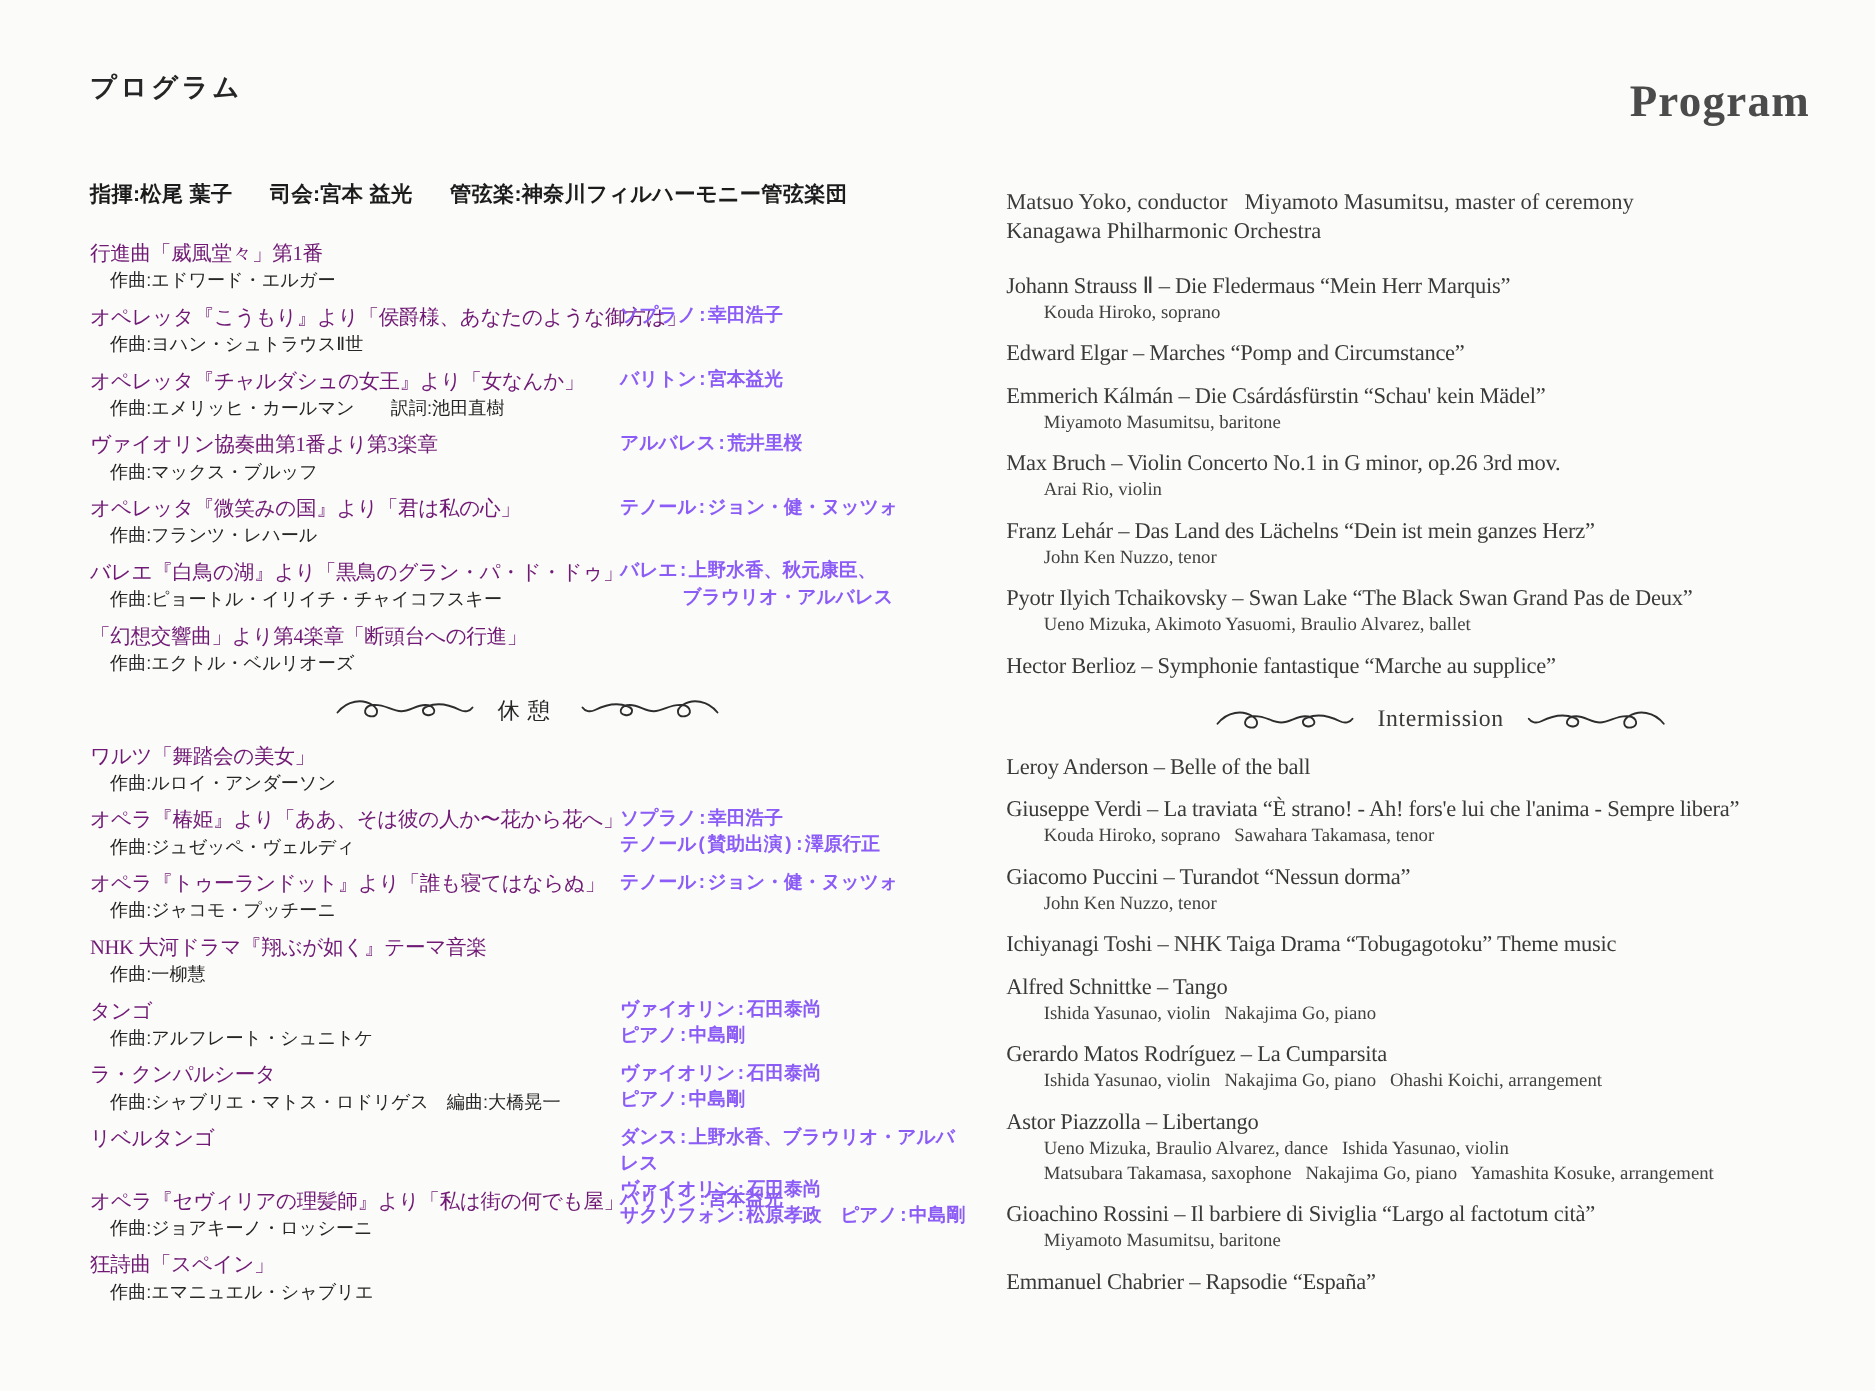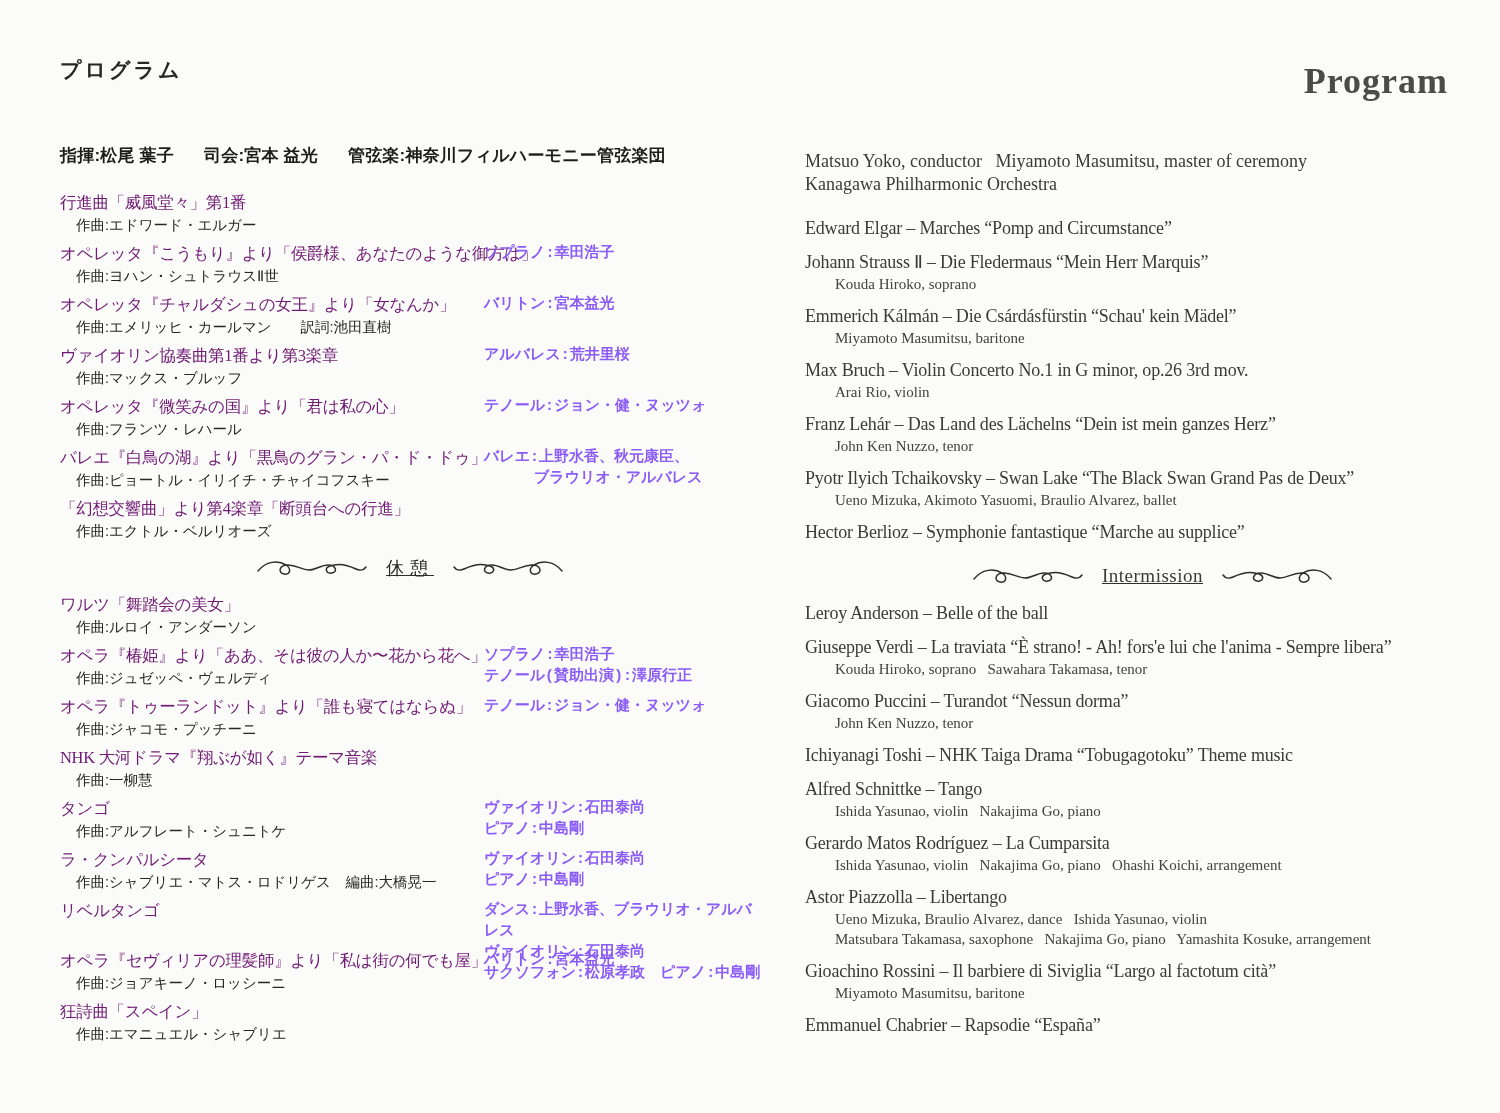--- a/index.html
+++ b/index.html
@@ -6,21 +6,21 @@
   html,body { width:1500px; height:1113px; }
   body { background:#efefed; }
   .page {
     position:relative; width:1500px; height:1113px;
     background:#fbfbf9; overflow:hidden;
     font-family:"Liberation Serif", serif; color:#2e2e2e;
   }
   [data-bind] { white-space:pre-wrap; }
 
   
-  .col-left { position:absolute; left:60px; top:56px; width:700px; }
+  .col-left { position:absolute; left:72px; top:56px; width:700px; }
   .jp-title { font-size:21px; font-weight:600; letter-spacing:3px; color:#262626; }
   .jp-credits {
     margin-top:60px;
     font-family:"Liberation Sans", sans-serif;
     font-size:17px; font-weight:600; color:#1c1c1c; letter-spacing:0.2px;
   }
   .jp-credits span { margin-right:30px; }
   .jp-list { margin-top:24px; }
   .jp-item { position:relative; margin-bottom:7px; }
   .jp-item.extra-gap { margin-top:27px; }
@@ -31,22 +31,22 @@
   }
   .jp-item-credit {
     position:absolute; left:424px; top:1px; width:280px;
     font-family:Liberation Mono, monospace;
     font-size:15px; line-height:21px; font-weight:600; color:#8b5cf6;
   }
   .jp-item-credit .indent50 { padding-left:50px; }
 
   
   .divider-row {
-    display:flex; align-items:center; justify-content:center;
-    gap:18px; margin:15px 0 13px 0;text-decoration:underline;
+    display:flex; align-items:flex-start; justify-content:center;
+    gap:18px; margin:15px 0 13px 0;
   }
   .divider-row .label-ja {
     font-size:18px; letter-spacing:6px; color:#262626;
   }
   .divider-row .label-en {
     font-size:19px; letter-spacing:0.5px; color:#3a3a3a;
   }
   .flourish { display:block; }
   .flip { transform:scaleX(-1); }
 
@@ -217,26 +217,26 @@
     <div class="en-title" data-bind="page.title_en">Program</div>
 
     <div class="en-header">
       <div data-bind="right.header_line1">Matsuo Yoko, conductor   Miyamoto Masumitsu, master of ceremony</div>
       <div data-bind="right.header_line2">Kanagawa Philharmonic Orchestra</div>
     </div>
 
     <div class="en-list">
 
       <div class="r-item">
-        <div class="r-title" data-bind="right.part1.0.title">Edward Elgar – Marches “Pomp and Circumstance”</div>
-      </div>
-
-      <div class="r-item">
         <div class="r-title" data-bind="right.part1.1.title">Johann Strauss Ⅱ – Die Fledermaus “Mein Herr Marquis”</div>
         <div class="r-sub" data-bind="right.part1.1.subs.0">Kouda Hiroko, soprano</div>
+      </div>
+
+      <div class="r-item">
+        <div class="r-title" data-bind="right.part1.0.title">Edward Elgar – Marches “Pomp and Circumstance”</div>
       </div>
 
       <div class="r-item">
         <div class="r-title" data-bind="right.part1.2.title">Emmerich Kálmán – Die Csárdásfürstin “Schau' kein Mädel”</div>
         <div class="r-sub" data-bind="right.part1.2.subs.0">Miyamoto Masumitsu, baritone</div>
       </div>
 
       <div class="r-item">
         <div class="r-title" data-bind="right.part1.3.title">Max Bruch – Violin Concerto No.1 in G minor, op.26 3rd mov.</div>
         <div class="r-sub" data-bind="right.part1.3.subs.0">Arai Rio, violin</div>

